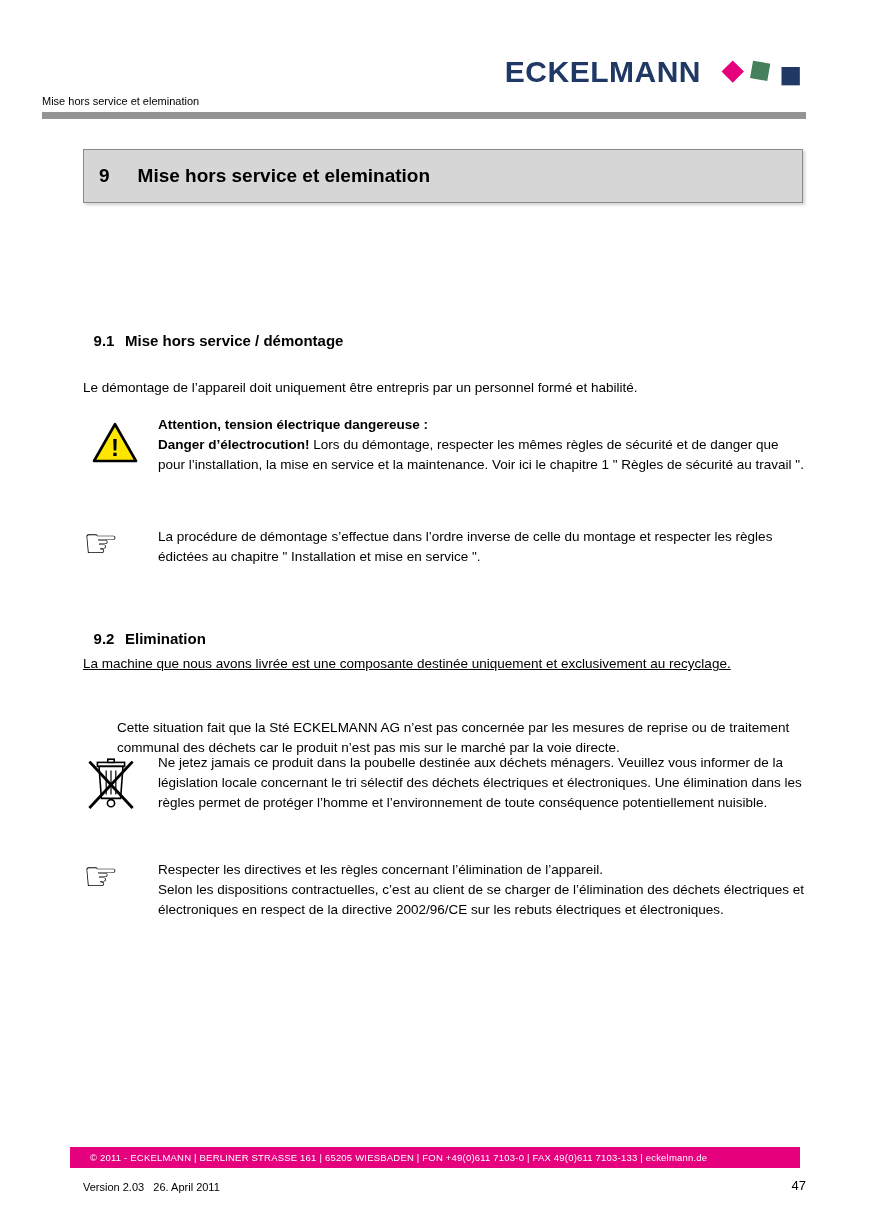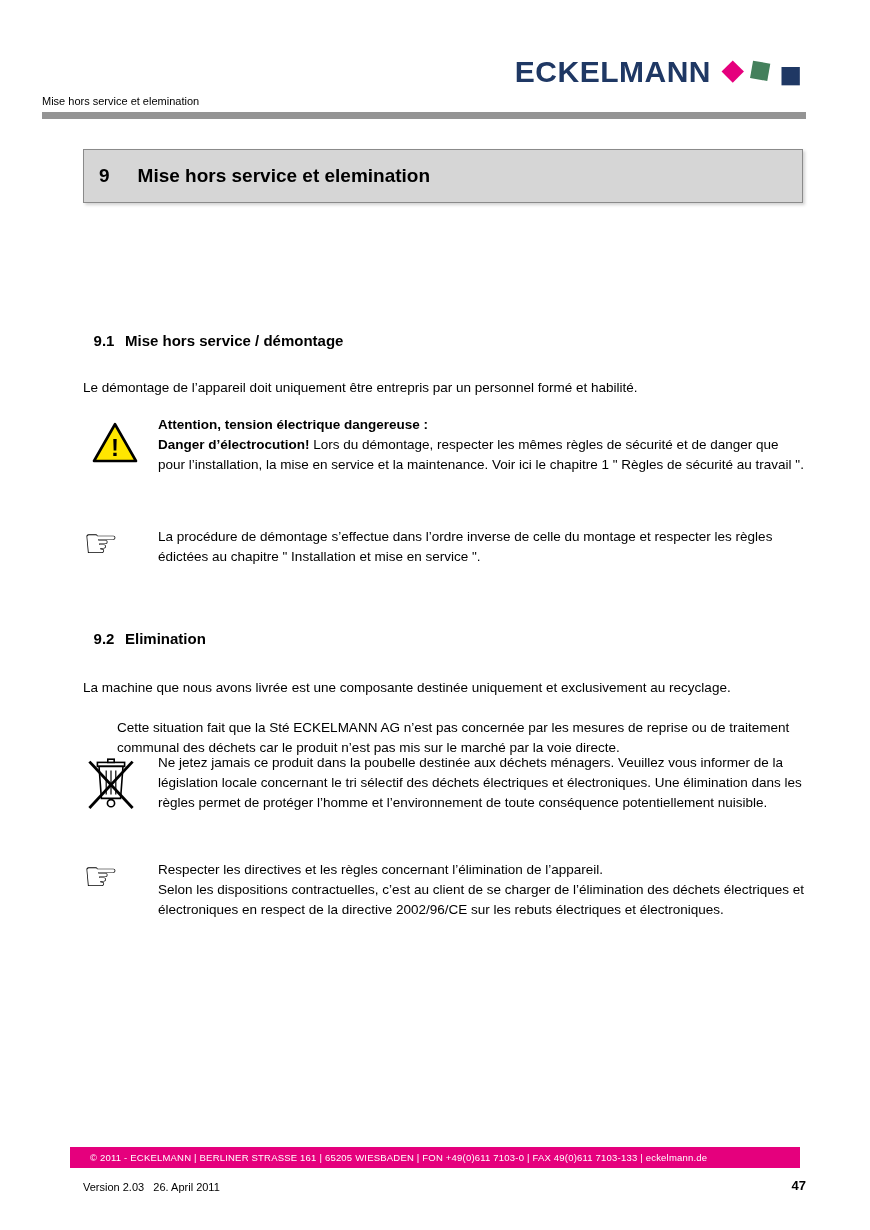--- a/index.html
+++ b/index.html
@@ -5,21 +5,21 @@
   html,body{margin:0;padding:0;background:#ffffff;}
   .page{
     position:relative;
     width:870px;height:1230px;
     background:#ffffff;
     font-family:"Liberation Sans", sans-serif;
     color:#000;
     overflow:hidden;
   }
   
-  .logo{position:absolute;top:56px;left:518px;width:292px;height:32px;display:flex;align-items:center;justify-content:flex-end;gap:7px;}
+  .logo{position:absolute;top:56px;left:518px;width:292px;height:32px;display:flex;align-items:center;justify-content:flex-end;gap:17px;}
   .logo-text{font-size:30px;font-weight:bold;color:#1f3864;letter-spacing:0.5px;line-height:1;}
   .logo-mark{display:inline-block;width:92px;height:30px;}
   .running-title{position:absolute;left:42px;top:95px;font-size:11px;}
   .header-rule{position:absolute;left:42px;top:112px;width:764px;height:7px;background:#949494;}
   
   .title-box{
     position:absolute;left:83px;top:149px;width:720px;height:54px;
     background:#d6d6d6;border:1px solid #8a8a8a;
     box-shadow:2px 2px 3px rgba(0,0,0,0.18);
     display:flex;align-items:center;box-sizing:border-box;
@@ -37,21 +37,21 @@
   .bold{font-weight:bold;}
   .hand-icon{font-size:40px;line-height:1;display:inline-block;margin-top:-4px;}
   
   .footer-bar{
     position:absolute;left:70px;top:1147px;width:730px;height:21px;
     background:#e5007d;color:#ffffff;font-size:9.5px;
     display:flex;align-items:center;padding-left:20px;box-sizing:border-box;
     letter-spacing:0.2px;
   }
   .version-line{position:absolute;left:83px;top:1181px;font-size:11px;white-space:pre;}
-  .page-number{position:absolute;left:780px;top:1178px;width:26px;text-align:right;font-size:13px;font-weight:bold;}
+  .page-number{position:absolute;left:780px;top:1178px;width:26px;text-align:right;font-size:13px;font-weight:normal;}
 </style>
 </head>
 <body>
 
 <div class="page">
 
   <div class="logo">
     <span class="logo-text">ECKELMANN</span>
     <span class="logo-mark">
       <svg viewBox="0 0 110 36" width="92" height="30" aria-hidden="true">
@@ -94,21 +94,21 @@
     <div class="icon-cell">
       <span class="hand-icon">☞</span>
     </div>
     <div class="icon-text">La procédure de démontage s’effectue dans l’ordre inverse de celle du montage et respecter les règles édictées au chapitre " Installation et mise en service ".</div>
   </div>
 
   <div class="sec-head" style="top:630px;">
     <span class="num">9.2</span><span>Elimination</span>
   </div>
 
-  <div class="para" style="top:678px;">La machine que nous avons livrée est une composante destinée uniquement et exclusivement au recyclage.</div>
+  <div class="para" style="top:654px;text-decoration:underline;">La machine que nous avons livrée est une composante destinée uniquement et exclusivement au recyclage.</div>
   <div class="para" style="top:718px;margin-left:34px;">Cette situation fait que la Sté ECKELMANN AG n’est pas concernée par les mesures de reprise ou de traitement communal des déchets car le produit n’est pas mis sur le marché par la voie directe.</div>
 
   <div class="icon-block" style="top:753px;">
     <div class="icon-cell">
       <span style="display:inline-block;margin-left:4px;margin-top:2px;">
         <svg viewBox="0 0 60 72" width="48" height="58" aria-hidden="true">
           <rect x="13" y="9" width="34" height="5" fill="#fff" stroke="#000" stroke-width="2"></rect>
           <rect x="26" y="5" width="8" height="4" fill="#fff" stroke="#000" stroke-width="2"></rect>
           <path d="M15 14 L45 14 L42 54 L18 54 Z" fill="#fff" stroke="#000" stroke-width="2"></path>
           <line x1="24" y1="19" x2="24" y2="49" stroke="#000" stroke-width="1.5"></line>

